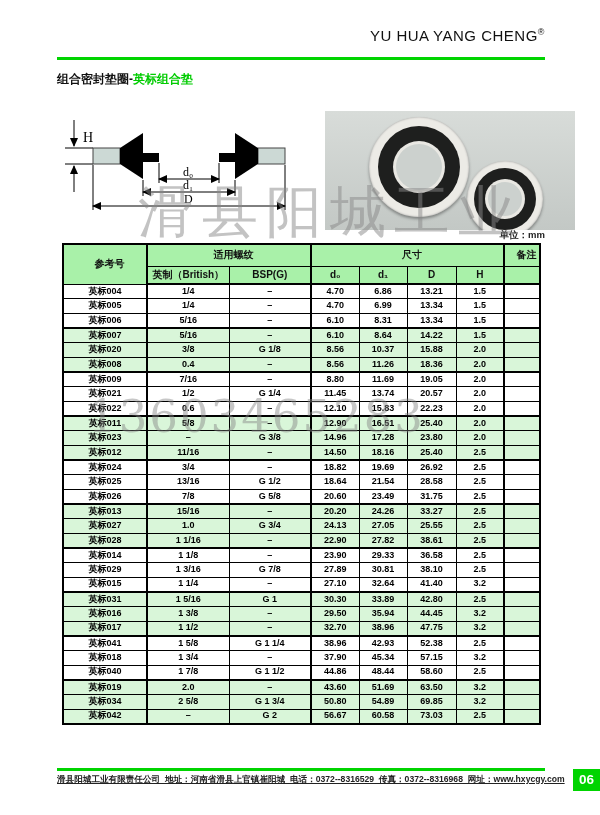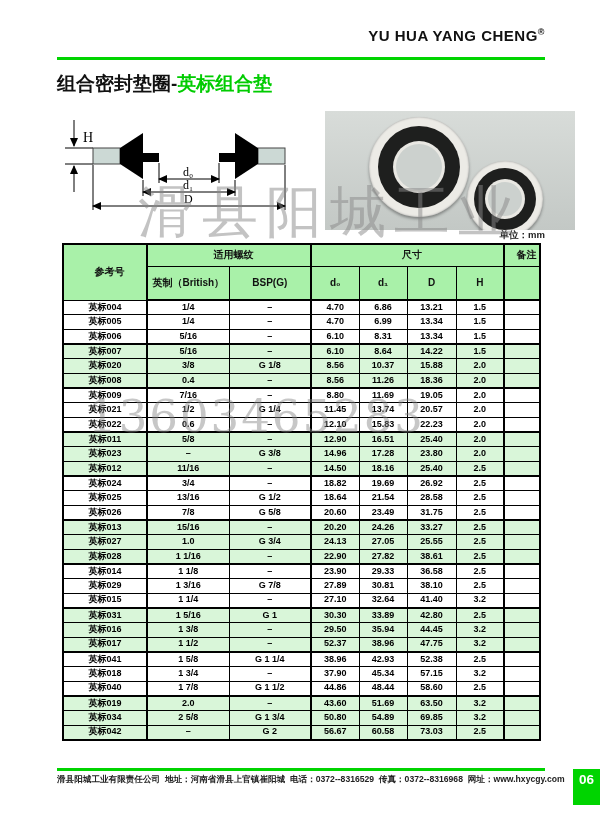--- a/index.html
+++ b/index.html
@@ -7,24 +7,24 @@
     --title-green:#00cc00;
     --header-green:#a9f1a9;
     --row-green:#d9f6d9;
   }
   *{margin:0;padding:0;box-sizing:border-box;}
   html,body{width:600px;height:815px;background:#fff;font-family:"Liberation Sans",sans-serif;position:relative;overflow:hidden;}
 
   .abs{position:absolute;}
 
   
-  .logo{top:27px;right:55px;font-size:15px;font-weight:bold;color:#111;letter-spacing:.5px;}
+  .logo{top:27px;right:55px;font-size:15px;font-weight:normal;color:#111;letter-spacing:.5px;}
   .logo sup{font-size:9px;}
   .rule-top{left:57px;top:57px;width:488px;height:3px;background:var(--accent);}
-  .page-title{left:57px;top:71px;font-size:19px;font-weight:bold;color:#111;}
+  .page-title{left:57px;top:71px;font-size:12px;font-weight:bold;color:#111;}
   .page-title .green{color:var(--title-green);}
 
   
   .diagram{left:53px;top:104px;}
 
   
   .photo{left:325px;top:111px;width:250px;height:119px;background:linear-gradient(180deg,#d8dcd9,#c3c8c5);overflow:hidden;}
   .ring{position:absolute;border-radius:50%;}
   .ring-outer{background:#ecebe6;box-shadow:0 2px 3px rgba(0,0,0,.35),inset 0 0 2px #999;}
   .ring-black{position:absolute;inset:9%;border-radius:50%;background:#1e1f1e;}
@@ -38,31 +38,31 @@
   .wm{color:rgba(135,135,135,.5);font-family:"DejaVu Serif",serif;pointer-events:none;white-space:nowrap;z-index:5;margin-top:12px;}
   .wm-company{left:138px;top:163px;font-size:56px;letter-spacing:8px;}
   .wm-phone{left:88px;top:378px;font-size:45px;letter-spacing:2px;color:rgba(130,130,130,.45);}
 
   
   .spec-table{left:62px;top:243px;border-collapse:collapse;table-layout:fixed;width:477px;z-index:2;}
   .spec-table th,.spec-table td{border:1px solid #000;text-align:center;vertical-align:middle;padding:0;line-height:1.05;}
   .spec-table{border:2px solid #000;}
   .spec-table th{background:var(--header-green);font-size:10px;font-weight:bold;color:#111;}
   .spec-table tr.h1 th{height:22px;border-right-width:2px;padding-left:9px;}
-  .spec-table tr.h2 th{height:34px;border-bottom-width:2px;}
+  .spec-table tr.h2 th{height:18px;border-bottom-width:2px;}
   .spec-table tr.h2 th:nth-child(2),.spec-table tr.h2 th:nth-child(6){border-right-width:2px;}
   .spec-table td{height:14.67px;font-size:9px;font-weight:bold;color:#000;background:#fff;}
   .spec-table td:nth-child(1),.spec-table td:nth-child(3),.spec-table td:nth-child(7){border-right-width:2px;}
   .spec-table tr.green td{background:var(--row-green);}
   .spec-table tr.group-start td{border-top-width:2px;}
 
   
   .rule-bottom{left:57px;top:768px;width:488px;height:3px;background:var(--accent);}
-  .footer-text{left:57px;top:774px;width:505px;font-size:8.6px;font-weight:bold;color:#222;white-space:pre;}
-  .page-badge{left:573px;top:769px;width:27px;height:36px;background:var(--accent);color:#fff;font-size:13.5px;font-weight:bold;text-align:center;line-height:22px;}
+  .footer-text{left:57px;top:774px;width:505px;font-size:8.6px;font-weight:bold;color:#222;white-space:pre;text-decoration:underline;}
+  .page-badge{left:573px;top:769px;width:27px;height:22px;background:var(--accent);color:#fff;font-size:13.5px;font-weight:bold;text-align:center;line-height:22px;}
 
   
   .dim-label{font-family:"Liberation Serif",serif;font-size:12px;fill:#000;}
   .dim-h{font-family:"Liberation Serif",serif;font-size:14px;fill:#000;}
 </style>
 </head>
 <body>
 
 <div class="abs logo"><span>YU HUA YANG CHENG</span><sup>®</sup></div>
 <div class="abs rule-top"></div>
@@ -381,21 +381,21 @@
         <td>29.50</td>
         <td>35.94</td>
         <td>44.45</td>
         <td>3.2</td>
         <td></td>
       </tr>
       <tr class="green">
         <td>英标017</td>
         <td>1 1/2</td>
         <td>–</td>
-        <td>52.37</td>
+        <td>32.70</td>
         <td>38.96</td>
         <td>47.75</td>
         <td>3.2</td>
         <td></td>
       </tr>
       <tr class="group-start">
         <td>英标041</td>
         <td>1 5/8</td>
         <td>G 1 1/4</td>
         <td>38.96</td>

